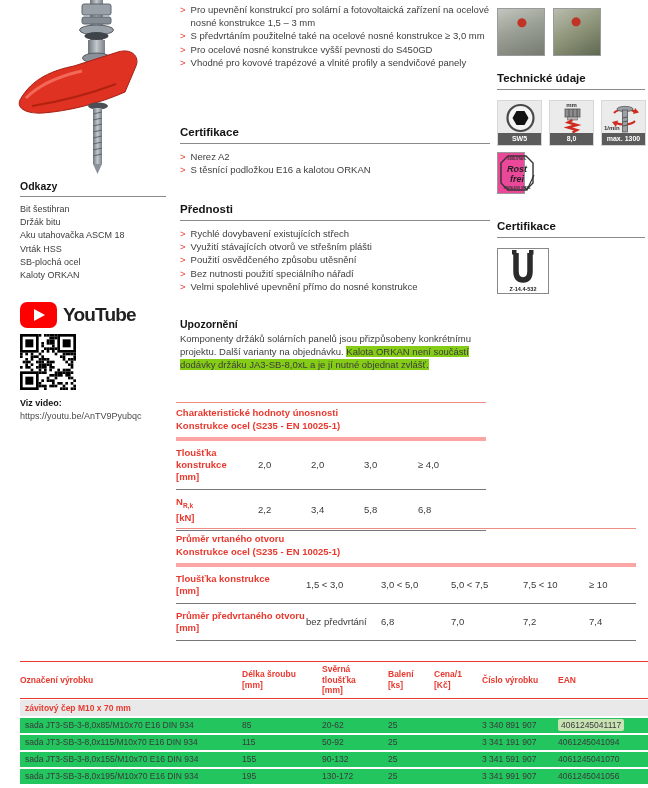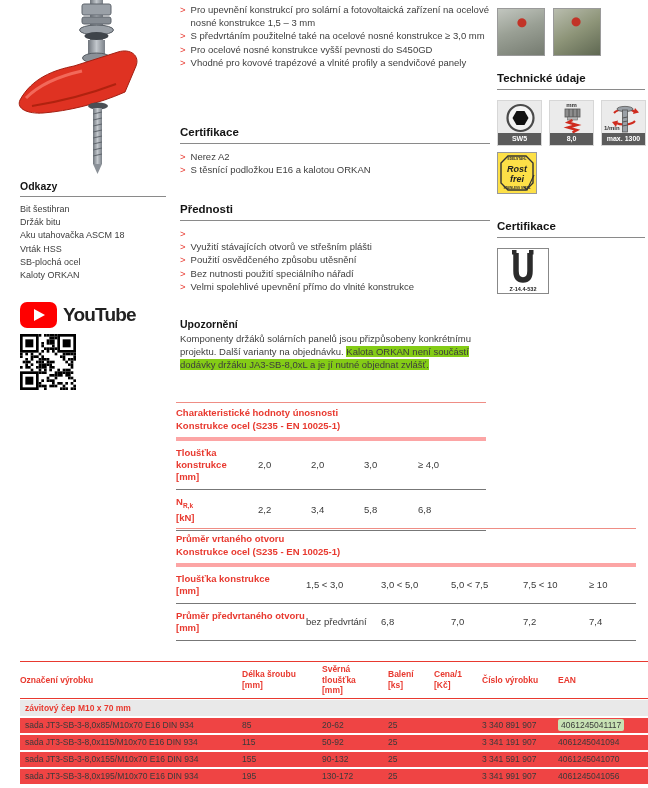--- a/index.html
+++ b/index.html
@@ -52,42 +52,42 @@
   .dt-val { font-size:9.5px; color:#3a3a3a; line-height:11.5px; padding-right:6px; }
 
   
   #product-table { position:absolute; left:20px; top:661px; width:628px; }
   .pt-rule { border-top:1.5px solid #e8392f; }
   .pt-grid { display:grid; grid-template-columns:222px 80px 66px 46px 48px 76px 90px; align-items:center; }
   #pt-header { min-height:34px; color:#e8392f; font-size:8.5px; font-weight:bold; line-height:10.5px; }
   #pt-header .pt-cell { padding:2px 2px 2px 0; }
   .pt-cell-name { padding-left:5px; }
   #pt-group { background:#e9e9e9; color:#e8392f; font-size:8.5px; font-weight:bold; height:16px; line-height:16px; padding-left:5px; margin-bottom:1.5px; }
-  .p-row { background:#ef4444; height:15.5px; margin-bottom:1.5px; font-size:8.5px; color:#3a3a3a; }
+  .p-row { background:#22c55e; height:15.5px; margin-bottom:1.5px; font-size:8.5px; color:#3a3a3a; }
   .p-row:last-child { margin-bottom:12px; }
   .ean-hl { background:#c8e2b4; padding:1px 3px; border-radius:2px; }
 
   
   #right-panel { position:absolute; left:497px; top:0; width:148px; }
   #thumbs { position:absolute; top:8px; left:0; display:flex; gap:8px; }
   .thumb { width:48px; height:48px; border:1px solid #9a9a9a; }
   #thumb-1 { background:
       radial-gradient(circle at 52% 30%, #c23327 0 4px, rgba(0,0,0,0) 5px),
       linear-gradient(160deg,#c2c6bf 0%,#9aa095 45%,#757b70 100%); }
   #thumb-2 { background:
       radial-gradient(circle at 48% 28%, #c23327 0 4px, rgba(0,0,0,0) 5px),
       linear-gradient(150deg,#b9bdae 0%,#8d9478 50%,#5f6852 100%); }
   #tech-head { position:absolute; top:72px; left:0; width:148px; font-size:11.5px; font-weight:bold; color:#141414; padding-bottom:5px; border-bottom:1.5px solid #8a8a8a; }
   #tech-icons { position:absolute; top:100px; left:0; display:flex; gap:7px; }
   .tile { width:45px; height:46px; background:#ebebeb; position:relative; border:0.5px solid #d7d7d7; }
   .tile svg { position:absolute; top:0; left:0; }
   .tile-top { position:absolute; top:1px; width:100%; text-align:center; font-size:6px; font-weight:bold; color:#333; }
   .tile-mid { position:absolute; left:2px; bottom:14px; font-size:6px; font-weight:bold; color:#333; }
   .tile-bar { position:absolute; bottom:0; left:0; width:100%; height:12px; background:#5b5b5b; color:#fff; font-size:7px; font-weight:bold; text-align:center; line-height:12px; }
-  #rostfrei { position:absolute; top:152px; left:0; width:40px; height:42px; background:#fde047; border:1px solid #999; }
+  #rostfrei { position:absolute; top:152px; left:0; width:28px; height:42px; background:#ec4899; border:1px solid #999; }
   #cert-head { position:absolute; top:220px; left:0; width:148px; font-size:11.5px; font-weight:bold; color:#141414; padding-bottom:5px; border-bottom:1.5px solid #8a8a8a; }
   #cert-tile { position:absolute; top:248px; left:0; width:52px; height:46px; background:#fff; border:1.5px solid #888; }
   #cert-label { position:absolute; bottom:1px; width:100%; text-align:center; font-size:5.5px; font-weight:bold; color:#222; }
 </style>
 </head>
 <body>
 
 <div id="page">
 
   <svg id="product-photo" viewBox="0 0 156 176" xmlns="http://www.w3.org/2000/svg">
@@ -284,20 +284,24 @@
         <rect x="42.666666666666664" y="50.666666666666664" width="2.6666666666666665" height="2.6666666666666665" fill="#000"></rect>
         <rect x="53.33333333333333" y="50.666666666666664" width="2.6666666666666665" height="2.6666666666666665" fill="#000"></rect>
         <rect x="24" y="53.33333333333333" width="2.6666666666666665" height="2.6666666666666665" fill="#000"></rect>
         <rect x="40" y="53.33333333333333" width="2.6666666666666665" height="2.6666666666666665" fill="#000"></rect>
         <rect x="42.666666666666664" y="53.33333333333333" width="2.6666666666666665" height="2.6666666666666665" fill="#000"></rect>
         <rect x="45.33333333333333" y="53.33333333333333" width="2.6666666666666665" height="2.6666666666666665" fill="#000"></rect>
         <rect x="50.666666666666664" y="53.33333333333333" width="2.6666666666666665" height="2.6666666666666665" fill="#000"></rect>
         <rect x="53.33333333333333" y="53.33333333333333" width="2.6666666666666665" height="2.6666666666666665" fill="#000"></rect>
       </svg></div>
 
+  <div id="video-block">
+    <div id="video-label">Viz video:</div>
+    <div id="video-url">https://youtu.be/AnTV9Pyubqc</div>
+  </div>
 
   <div id="intro-bullets" class="bullets">
       <div class="bullet-item">
         <span class="bullet-marker">&gt;</span>
         <span>Pro upevnění konstrukcí pro solární a fotovoltaická zařízení na ocelové nosné konstrukce 1,5 – 3 mm</span>
       </div>
       <div class="bullet-item">
         <span class="bullet-marker">&gt;</span>
         <span>S předvrtáním použitelné také na ocelové nosné konstrukce ≥ 3,0 mm</span>
       </div>
@@ -323,36 +327,37 @@
           <span>S těsnící podložkou E16 a kalotou ORKAN</span>
         </div>
       </div>
   </div>
 
   <div id="sec-prednosti" class="section">
     <div class="sec-title">Přednosti</div>
     <div class="sec-list">
         <div class="bullet-item">
           <span class="bullet-marker">&gt;</span>
+          <span>Rychlé dovybavení existujících střech</span>
         </div>
         <div class="bullet-item">
           <span class="bullet-marker">&gt;</span>
           <span>Využití stávajících otvorů ve střešním plášti</span>
         </div>
         <div class="bullet-item">
           <span class="bullet-marker">&gt;</span>
           <span>Použití osvědčeného způsobu utěsnění</span>
         </div>
         <div class="bullet-item">
           <span class="bullet-marker">&gt;</span>
           <span>Bez nutnosti použití speciálního nářadí</span>
         </div>
         <div class="bullet-item">
           <span class="bullet-marker">&gt;</span>
-          <span>Velmi spolehlivé upevnění přímo do vlnité konstrukce</span>
+          <span>Velmi spolehlivé upevnění přímo do nosné konstrukce</span>
         </div>
       </div>
   </div>
 
   <div id="notice">
     <div id="notice-title">Upozornění</div>
     <div id="notice-text"><span>Komponenty držáků solárních panelů jsou přizpůsobeny konkrétnímu projektu. Další varianty na objednávku. </span><span class="hl-blue">Kalota ORKAN není součástí dodávky držáku JA3-SB-8,0xL a je jí nutné objednat zvlášť.</span></div>
   </div>
 
   <div id="load-table" class="dtable">

